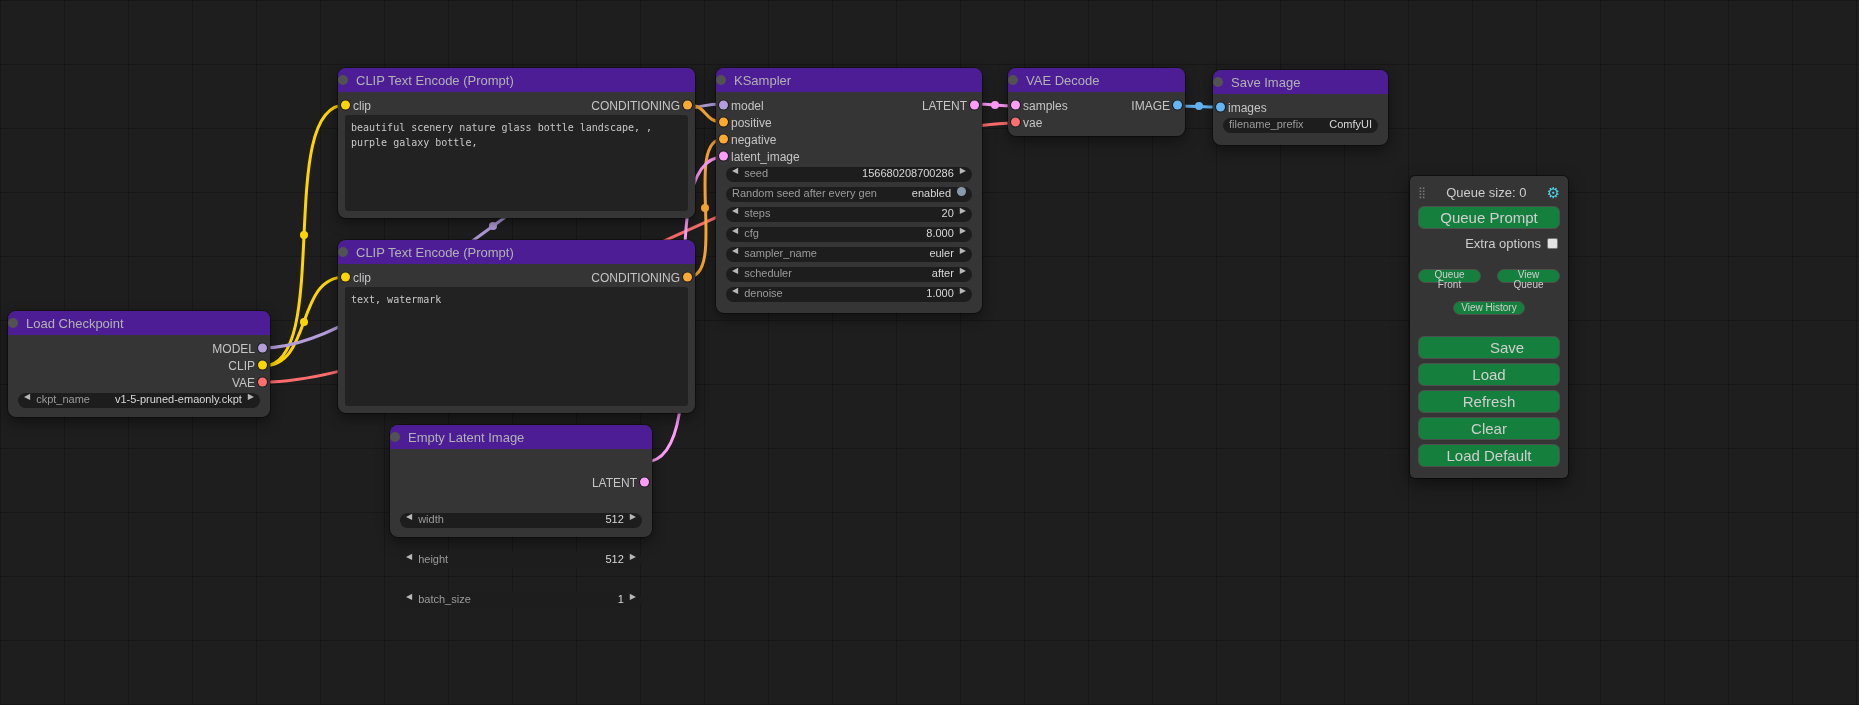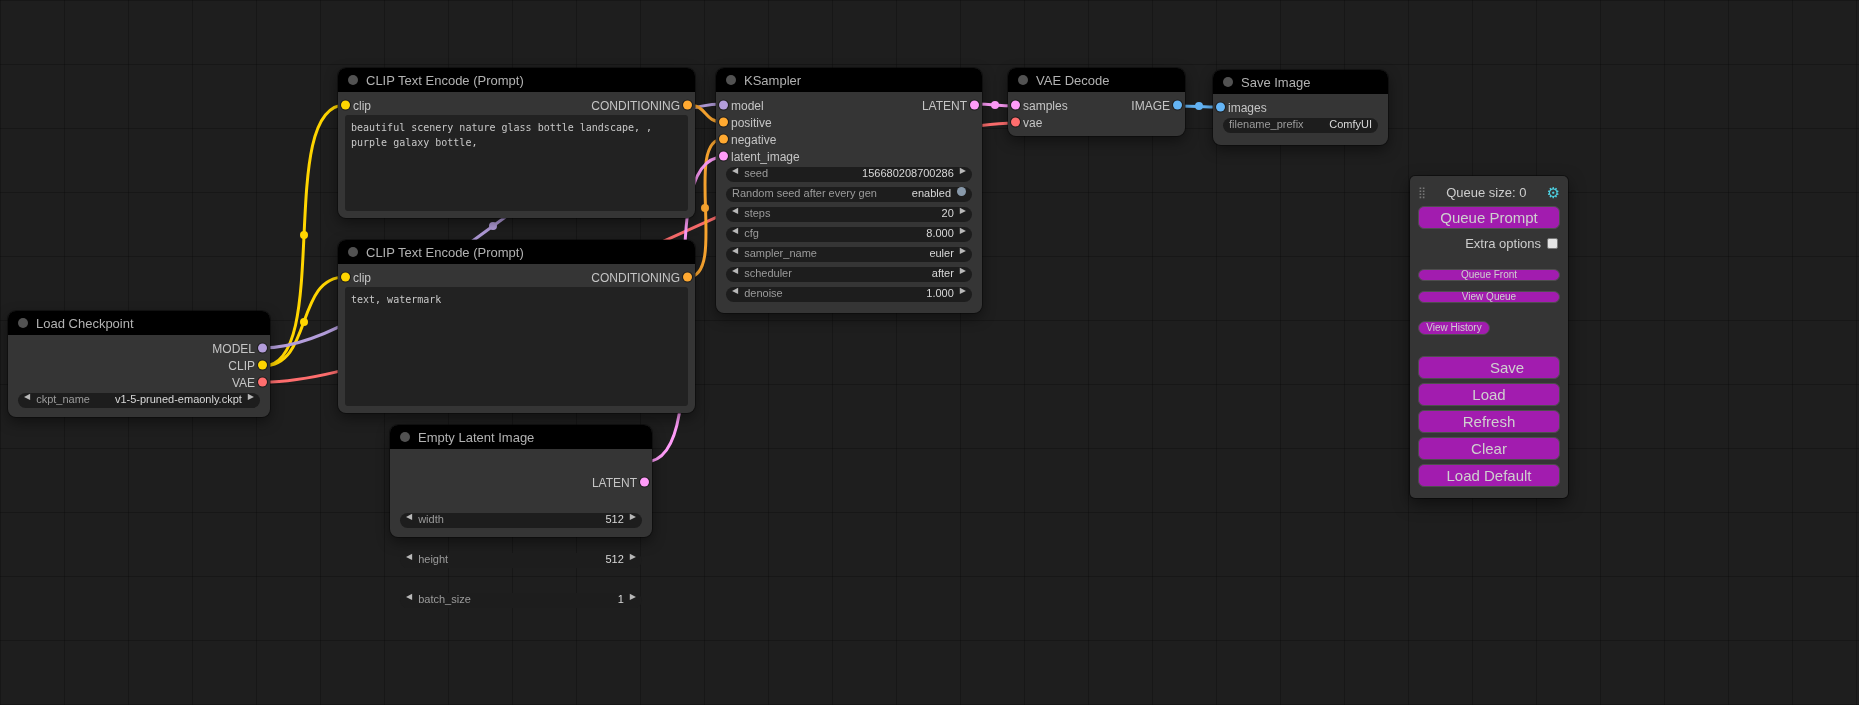--- a/index.html
+++ b/index.html
@@ -16,23 +16,23 @@
   #wires { position:absolute; left:0; top:0; z-index:1; }
   #wires path { fill:none; stroke-width:3; stroke-linecap:round; }
 
   .node {
     position:absolute; z-index:2;
     background:#353535; border-radius:8px;
     box-shadow:0 0 0 1px rgba(0,0,0,0.35), 0 5px 14px rgba(0,0,0,0.45);
     display:flex; flex-direction:column;
   }
   .node-title {
-    flex:none; height:24px; background:#000000;
+    flex:none; height:24px; background:#4c1d95;
     border-radius:8px 8px 0 0; margin-bottom:4px;
-    display:flex; align-items:center; gap:8px; padding:0 10px;
+    display:flex; align-items:center; gap:8px; padding:0 0;
     font-size:13px; color:#b2b2b2; white-space:nowrap;
   }
   .collapse-dot { width:10px; height:10px; border-radius:50%; background:#525252; flex:none; }
 
   .slot-row {
     position:relative; flex:none; height:17px;
     display:flex; align-items:flex-end; justify-content:space-between;
     padding:0 15px; font-size:12px; color:#c5c5c5; white-space:nowrap;
   }
   .slot-row.out-only { justify-content:flex-end; }
@@ -64,28 +64,28 @@
     position:absolute; left:1410px; top:176px; width:158px; z-index:3;
     background:#353535; border-radius:5px; padding:6px 8px 11px;
     box-shadow:0 0 0 1px rgba(0,0,0,0.4), 0 6px 16px rgba(0,0,0,0.5);
   }
   .qp-header { display:flex; align-items:center; height:20px; margin-bottom:3px; }
   .drag-handle { color:#777; font-size:11px; flex:none; cursor:grab; }
   .queue-size { flex:1; text-align:center; color:#cdcdcd; font-size:13px; }
   .gear { color:#4DD0E1; font-size:15px; flex:none; cursor:pointer; line-height:1; }
   .qbtn {
     display:block; width:100%; height:23px; margin-top:4px;
-    background:#a21caf; border:1px solid #4e4e4e; border-radius:6px;
+    background:#15803d; border:1px solid #4e4e4e; border-radius:6px;
     color:#cfcfcf; font-size:15px; font-family:"Liberation Sans",sans-serif;
     cursor:pointer; line-height:1;
   }
   .qbtn.small { height:14px; font-size:10px; margin-top:0; border-radius:7px; padding:0 6px; }
   .extra-row { display:flex; justify-content:flex-end; align-items:center; gap:6px; margin:7px 2px 5px; color:#cdcdcd; font-size:13px; }
   .checkbox { width:11px; height:11px; background:#e4e4e4; border:1px solid #777; border-radius:2px; cursor:pointer; }
-  .small-row { display:flex; gap:10px; margin-top:18px;flex-direction:column; }
+  .small-row { display:flex; gap:16px; margin-top:18px; }
   .small-row .qbtn.small { flex:1; }
   .small-row.center { justify-content:center; }
   .small-row.center .qbtn.small { flex:0 0 auto; width:72px; }
   .qbtn.gap-top { margin-top:21px;padding-left:36px; }
 </style>
 </head>
 <body>
 
 <svg id="wires" width="1859" height="705">
     <path d="M263,366 C333,366 275,105 345,105" stroke="#FFD500"></path>

